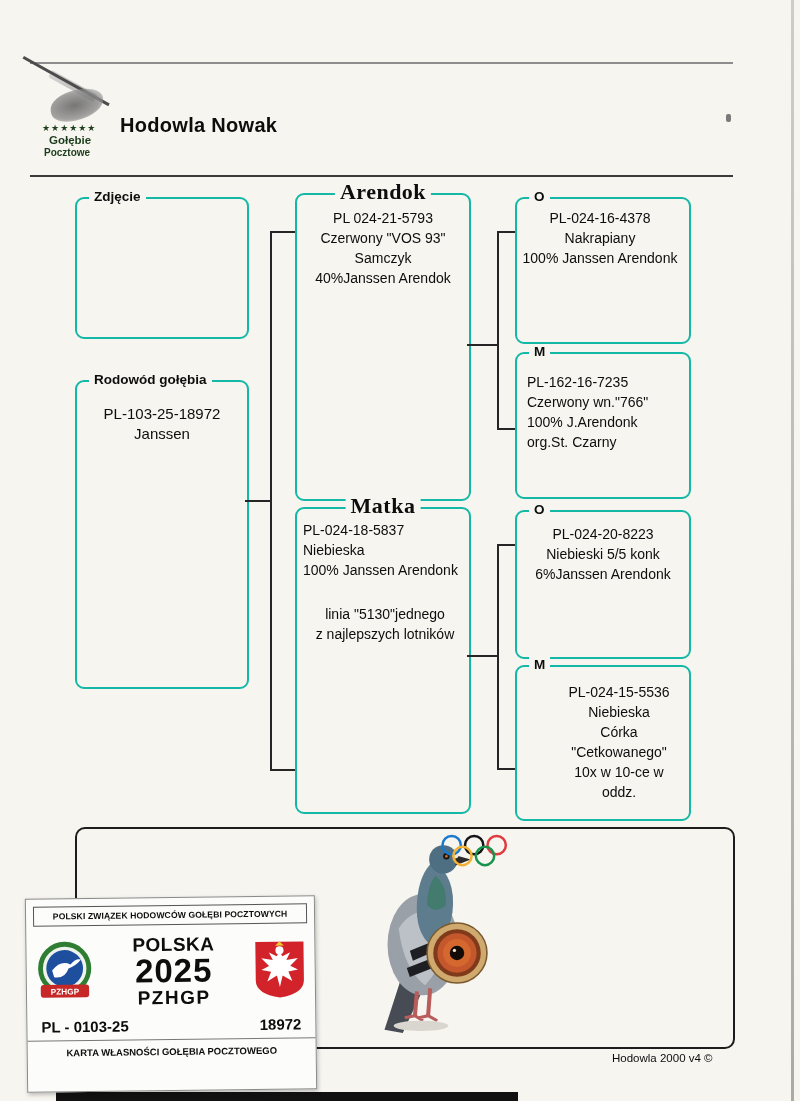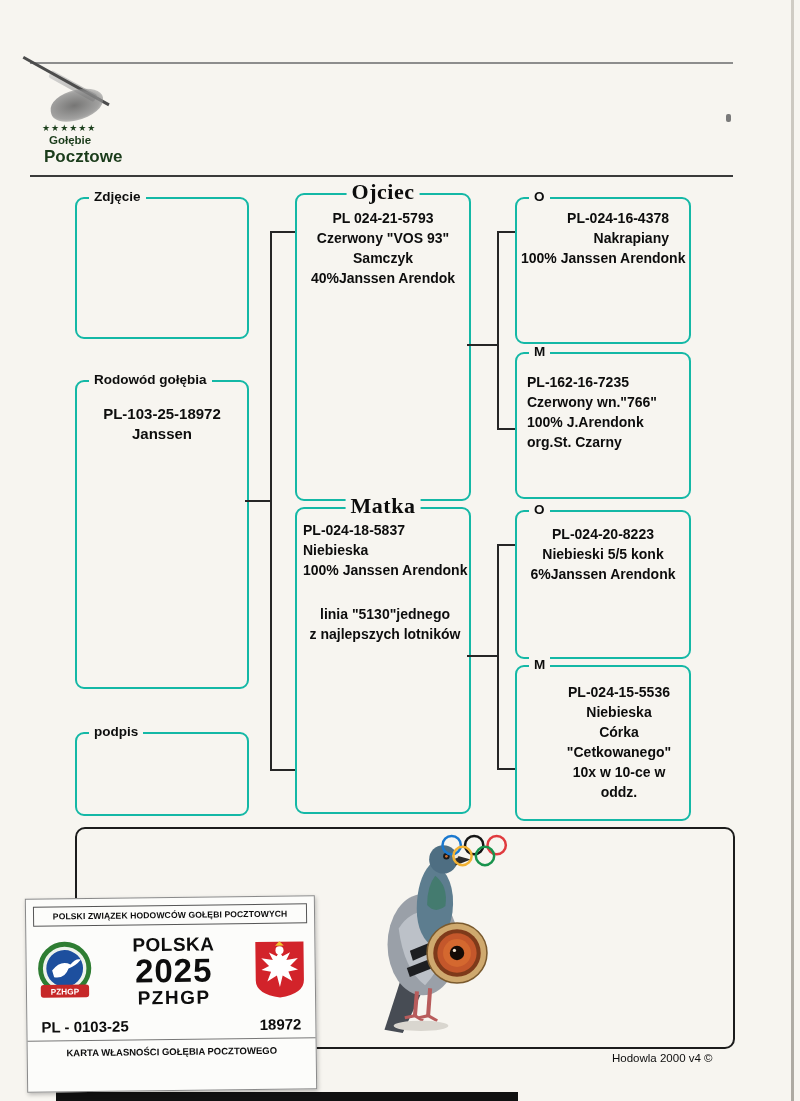--- a/index.html
+++ b/index.html
@@ -23,46 +23,46 @@
                 background:linear-gradient(#c9c5bd,#a09c94); opacity:.85; }
   .bottom-bar { position:absolute; left:56px; top:1092px; width:462px; height:9px; background:#111; }
 
   
   .title { position:absolute; left:120px; top:101px; font-size:20px; font-weight:700; letter-spacing:.3px; }
   .logo-mark  { position:absolute; left:50px; top:90px; width:54px; height:30px; opacity:.8;
                 border-radius:55% 45% 60% 40%; transform:rotate(-12deg);
                 background:radial-gradient(ellipse at 45% 50%, #565656 0%, #8c8c8c 60%, rgba(150,150,150,0) 100%); }
   .logo-stars { position:absolute; left:42px; top:123px; font-size:9px; letter-spacing:1px; color:#1c3f1c; }
   .logo-line1 { position:absolute; left:49px; top:134px; font-size:11.5px; font-weight:700; color:#1b3c1b; }
-  .logo-line2 { position:absolute; left:44px; top:147px; font-size:17px; font-weight:700; color:#1b3c1b; }
+  .logo-line2 { position:absolute; left:44px; top:147px; font-size:10px; font-weight:700; color:#1b3c1b; }
 
   
   .pbox { position:absolute; border:2px solid #14b8a6; border-radius:9px; }
   .blabel { position:absolute; top:-10px; left:12px; background:#f7f5f0; padding:0 5px;
             font-weight:700; font-size:13.5px; white-space:nowrap; }
   .blabel.center-serif { left:50%; transform:translateX(-50%); top:-16px;
             font-family:"Liberation Serif", serif; font-size:22px; letter-spacing:.5px; }
-  .bline { font-weight:700; font-size:14px; line-height:20px; white-space:nowrap; }
+  .bline { font-weight:400; font-size:14px; line-height:20px; white-space:nowrap; }
 
   #box-photo  { left:75px;  top:197px; width:170px; height:138px; }
   #box-ped    { left:75px;  top:380px; width:170px; height:305px; }
   #box-sign   { left:75px;  top:732px; width:170px; height:80px;  }
   #box-father { left:295px; top:193px; width:172px; height:304px; }
   #box-mother { left:295px; top:507px; width:172px; height:303px; }
   #box-gp1 { left:515px; top:197px; width:172px; height:143px; }
   #box-gp2 { left:515px; top:352px; width:172px; height:143px; }
   #box-gp3 { left:515px; top:510px; width:172px; height:145px; }
   #box-gp4 { left:515px; top:665px; width:172px; height:152px; }
 
   #box-ped .content    { padding:22px 0 0; text-align:center; }
   #box-ped .bline      { font-size:15px; }
   #box-father .content { padding:13px 2px 0; text-align:center; }
   #box-mother .content { padding:11px 2px 0 6px; text-align:left; }
   #box-mother .note    { margin-top:24px; text-align:center; }
-  #box-gp1 .content { padding:9px 20px 0 4px; text-align:right; }
+  #box-gp1 .content { padding:9px 10px 0 4px; text-align:center; }
   #box-gp2 .content { padding:18px 2px 0 10px; text-align:left; }
   #box-gp3 .content { padding:12px 1px 0; text-align:center; }
   #box-gp4 .content { padding:15px 2px 0; text-align:center;margin-left:32px; }
 
   
   .conn { position:absolute; background:#262626; }
   #c-left-v   { left:270px; top:231px; width:2px;  height:540px; }
   #c-left-top { left:270px; top:231px; width:25px; height:2px; }
   #c-left-bot { left:270px; top:769px; width:25px; height:2px; }
   #c-left-mid { left:245px; top:500px; width:27px; height:2px; }
@@ -108,40 +108,38 @@
   <div class="pencil"></div>
   <div class="diag"></div>
   <div class="dot-artifact"></div>
   <div class="edge-right"></div>
   <div class="bottom-bar"></div>
 
   <div class="logo-mark"></div>
   <div class="logo-stars">★★★★★★</div>
   <div class="logo-line1">Gołębie</div>
   <div class="logo-line2">Pocztowe</div>
+  <h1 class="title">Hodowla Nowak</h1>
   <div class="rule-header"></div>
 
   <div class="pbox" id="box-photo">
     <span class="blabel">Zdjęcie</span>
   </div>
 
   <div class="pbox" id="box-ped">
     <span class="blabel">Rodowód gołębia</span>
     <div class="content">
       <div class="bline">PL-103-25-18972</div>
       <div class="bline">Janssen</div>
     </div>
   </div>
 
-  <div class="pbox" id="box-sign">
-    <span class="blabel">podpis</span>
-  </div>
 
   <div class="pbox" id="box-father">
-    <span class="blabel center-serif">Ojciec</span>
+    <span class="blabel center-serif">Arendok</span>
     <div class="content">
       <div class="bline">PL 024-21-5793</div>
       <div class="bline">Czerwony "VOS 93"</div>
       <div class="bline">Samczyk</div>
       <div class="bline">40%Janssen Arendok</div>
     </div>
   </div>
 
   <div class="pbox" id="box-mother">
     <span class="blabel center-serif">Matka</span>

